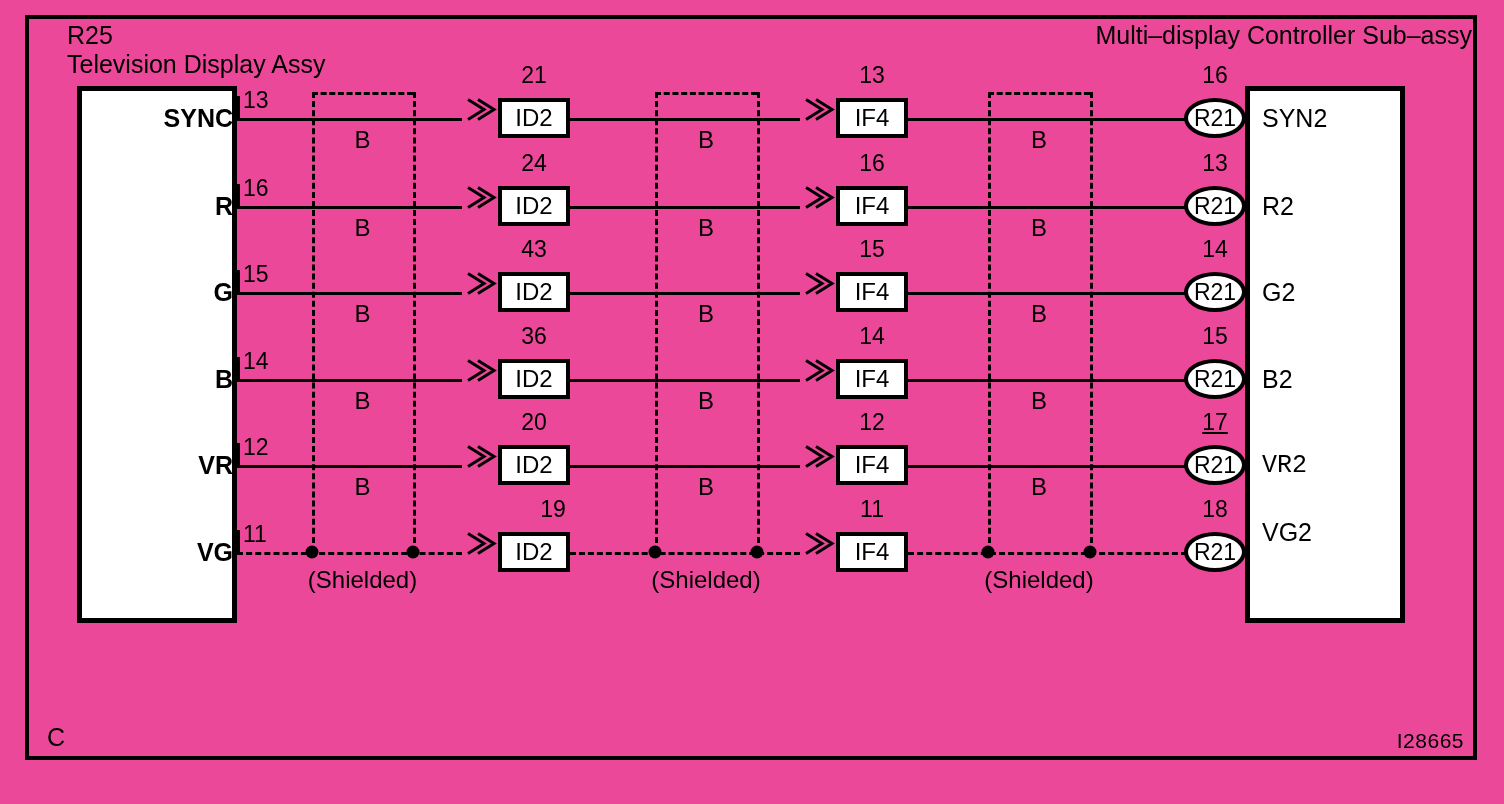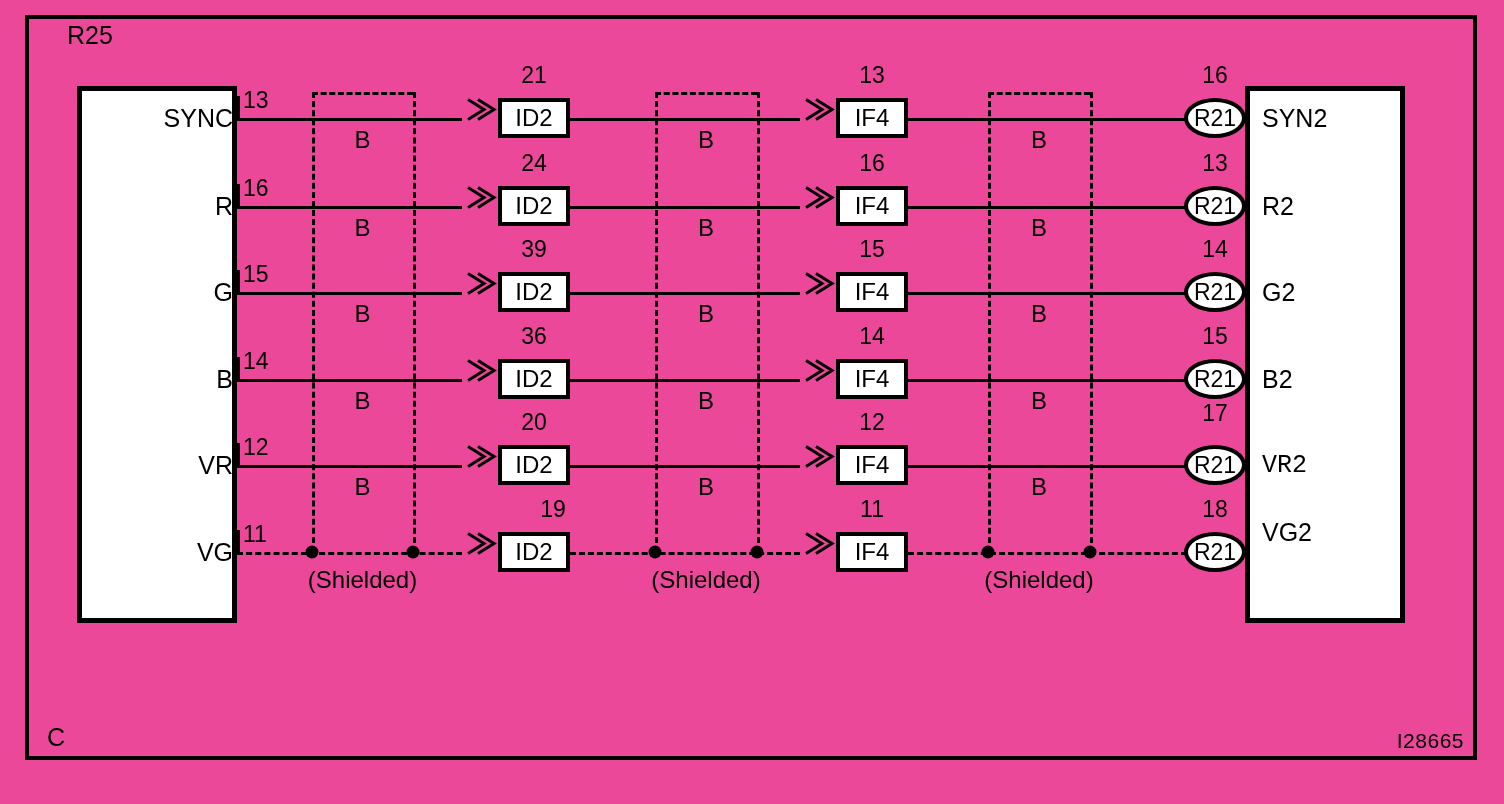--- a/index.html
+++ b/index.html
@@ -15,21 +15,21 @@
   #cap-tv{left:67px;top:50px;}
   #cap-mdc{right:32px;top:21px;}
 
   
   .ecu{position:absolute;border:5px solid #000;box-sizing:border-box;background:#fff;}
   #ecu-left{left:77px;top:86px;width:160px;height:537px;}
   #ecu-right{left:1245px;top:86px;width:160px;height:537px;}
 
   
   .tname{position:absolute;font-size:25px;color:#000;white-space:nowrap;transform:translateY(-50%);}
-  .tname.l{right:1251px;text-align:right;}
+  .tname.l{right:1251px;text-align:right;font-weight:bold;}
   .tname.r{left:1262px;text-align:left;}
 
   
   .pnum{position:absolute;font-size:23px;color:#000;white-space:nowrap;}
 
   
   .wire{position:absolute;height:0;border-top:3px solid #000;}
   .wire.dash{border-top:3px dashed #000;}
 
   
@@ -66,20 +66,22 @@
   #mark-id{position:absolute;right:40px;top:729px;font-size:21px;color:#000;letter-spacing:.5px;}
 </style>
 </head>
 <body>
 
 <div id="stage">
 
   <div class="frame"></div>
 
   <div class="cap" id="cap-r25">R25</div>
+  <div class="cap" id="cap-tv">Television Display Assy</div>
+  <div class="cap" id="cap-mdc">Multi–display Controller Sub–assy</div>
 
   <div class="ecu" id="ecu-left"></div>
   <div class="ecu" id="ecu-right"></div>
 
   <div id="rows-layer">
       <div class="tname l" style="top: 118px; width: 150px; right: 1271px;">SYNC</div>
       <div class="tname r" style="top: 118px; left: 1262px;">SYN2</div>
       <div class="pnum" style="left: 243px; top: 87px;">13</div>
       <div class="pnum" style="left: 534px; top: 62px; transform: translateX(-50%);">21</div>
       <div class="pnum" style="left: 872px; top: 62px; transform: translateX(-50%);">13</div>
@@ -130,21 +132,21 @@
       </div>
       <div class="cbox" style="left: 498px; top: 206px;">ID2</div>
       <div class="cbox" style="left: 836px; top: 206px;">IF4</div>
       <div class="oval" style="left: 1215px; top: 206px;">R21</div>
       <div class="wcode" style="left: 362.5px; top: 214px;">B</div>
       <div class="wcode" style="left: 706px; top: 214px;">B</div>
       <div class="wcode" style="left: 1039px; top: 214px;">B</div>
       <div class="tname l" style="top: 292px; width: 150px; right: 1271px;">G</div>
       <div class="tname r" style="top: 292px; left: 1262px;">G2</div>
       <div class="pnum" style="left: 243px; top: 261px;">15</div>
-      <div class="pnum" style="left: 534px; top: 236px; transform: translateX(-50%);">39</div>
+      <div class="pnum" style="left: 534px; top: 236px; transform: translateX(-50%);">43</div>
       <div class="pnum" style="left: 872px; top: 236px; transform: translateX(-50%);">15</div>
       <div class="pnum" style="left: 1215px; top: 236px; transform: translateX(-50%);">14</div>
       <div class="stub" style="left: 237px; top: 270px; height: 22px;"></div>
       <div class="wire" style="left: 237px; top: 292px; width: 225px;"></div>
       <div class="wire" style="left: 570px; top: 292px; width: 230px;"></div>
       <div class="wire" style="left: 908px; top: 292px; width: 279px;"></div>
       <div class="chev" style="left: 464px; top: 292px;">
         <svg width="34" height="34" viewBox="0 0 34 34" style="display:block;margin-top:-17px">
           <path d="M4 7 L20 17 L4 27" fill="none" stroke="#000" stroke-width="3"></path>
           <path d="M14 7 L30 17 L14 27" fill="none" stroke="#000" stroke-width="3"></path>
@@ -188,21 +190,21 @@
       <div class="cbox" style="left: 836px; top: 379px;">IF4</div>
       <div class="oval" style="left: 1215px; top: 379px;">R21</div>
       <div class="wcode" style="left: 362.5px; top: 387px;">B</div>
       <div class="wcode" style="left: 706px; top: 387px;">B</div>
       <div class="wcode" style="left: 1039px; top: 387px;">B</div>
       <div class="tname l" style="top: 465px; width: 150px; right: 1271px;">VR</div>
       <div class="tname r" style="top: 465px; left: 1262px; font-family: Liberation Mono, monospace;">VR2</div>
       <div class="pnum" style="left: 243px; top: 434px;">12</div>
       <div class="pnum" style="left: 534px; top: 409px; transform: translateX(-50%);">20</div>
       <div class="pnum" style="left: 872px; top: 409px; transform: translateX(-50%);">12</div>
-      <div class="pnum" style="left: 1215px; top: 400px; transform: translateX(-50%);">17</div>
+      <div class="pnum" style="left: 1215px; top: 409px; transform: translateX(-50%); text-decoration: underline;">17</div>
       <div class="stub" style="left: 237px; top: 443px; height: 22px;"></div>
       <div class="wire" style="left: 237px; top: 465px; width: 225px;"></div>
       <div class="wire" style="left: 570px; top: 465px; width: 230px;"></div>
       <div class="wire" style="left: 908px; top: 465px; width: 279px;"></div>
       <div class="chev" style="left: 464px; top: 465px;">
         <svg width="34" height="34" viewBox="0 0 34 34" style="display:block;margin-top:-17px">
           <path d="M4 7 L20 17 L4 27" fill="none" stroke="#000" stroke-width="3"></path>
           <path d="M14 7 L30 17 L14 27" fill="none" stroke="#000" stroke-width="3"></path>
         </svg>
       </div>

